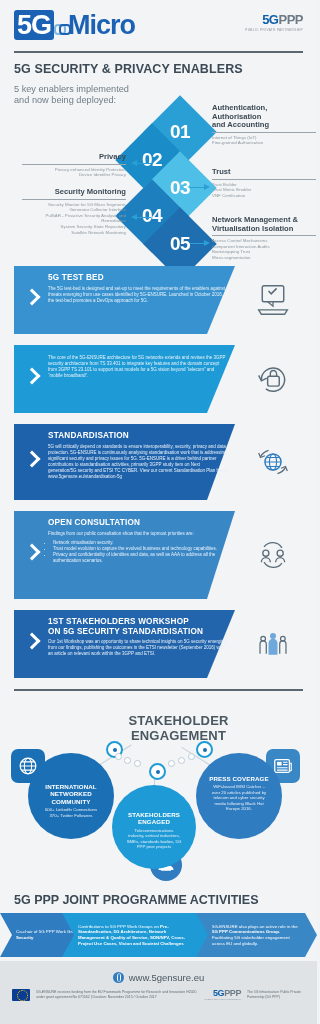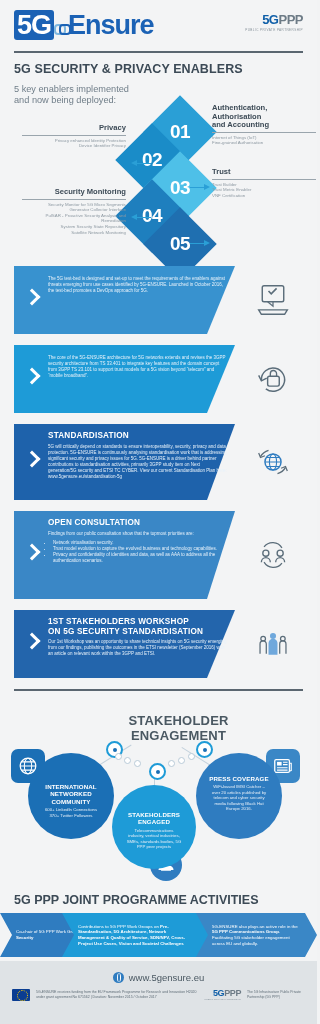--- a/index.html
+++ b/index.html
@@ -83,21 +83,21 @@
   .lbl{position:absolute;width:104px;}
   .lbl .lt{font-size:7.6px;font-weight:bold;color:#3c4a56;line-height:8.6px;}
   .lbl .ln{height:1px;background:#9aa5ad;margin:2px 0 2px 0;}
   .lbl .li{font-size:4.4px;color:#8d99a2;line-height:5.6px;}
   .lbl.right{left:198px;text-align:left;}
   .lbl.left{left:8px;text-align:right;}
 
   .l-aaa{top:20px;}
   .l-trust{top:84px;}
   .l-nmvi{top:132px;}
-  .l-priv{top:40px;}
+  .l-priv{top:69px;}
   .l-secmon{top:104px;}
 
   .arrow{position:absolute;height:7px;}
   .arrow .sh{position:absolute;top:3px;height:1.4px;background:#2a9fd6;}
   .arrow .hd{
     position:absolute;top:0;width:0;height:0;
     border-top:3.5px solid transparent;border-bottom:3.5px solid transparent;
   }
   .arrow.r{left:176px;width:20px;}
   .arrow.r .sh{left:0;width:14px;}
@@ -251,21 +251,21 @@
 
   svg{display:block;}
 </style>
 </head>
 <body>
 
 <div class="page">
 
   <div class="header">
     <div class="logo-row">
-      <div class="logo"><span class="fiveg">5G</span><span class="link"><i class="a"></i><i class="b"></i></span><span class="ens">Ensure</span></div>
+      <div class="logo"><span class="fiveg">5G</span><span class="link"><i class="a"></i><i class="b"></i></span><span class="ens">Micro</span></div>
       <div class="ppp-logo">
         <div class="pl1"><span>5G</span><span class="gray">PPP</span></div>
         <div class="pl2">PUBLIC PRIVATE PARTNERSHIP</div>
       </div>
     </div>
     <div class="rule"></div>
   </div>
 
   <div class="enablers">
     <div class="sec-title">5G SECURITY &amp; PRIVACY ENABLERS</div>
@@ -317,20 +317,29 @@
 Trust Metric Enabler
 VNF Certification</div>
       </div>
       <div class="lbl right l-aaa">
         <div class="lt" style="white-space:pre-line">Authentication,
 Authorisation
 and Accounting</div>
         <div class="ln"></div>
         <div class="li" style="white-space:pre-line">Internet of Things (IoT)
 Fine-grained Authorisation</div>
+      </div>
+      <div class="lbl right l-nmvi">
+        <div class="lt" style="white-space:pre-line">Network Management &amp;
+Virtualisation Isolation</div>
+        <div class="ln"></div>
+        <div class="li" style="white-space:pre-line">Access Control Mechanisms
+Component Interaction Audits
+Bootstrapping Trust
+Micro-segmentation</div>
       </div>
       <div class="lbl left l-priv">
         <div class="lt" style="white-space:pre-line">Privacy</div>
         <div class="ln"></div>
         <div class="li" style="white-space:pre-line">Privacy enhanced Identity Protection
 Device Identifier Privacy</div>
       </div>
       <div class="lbl left l-secmon">
         <div class="lt" style="white-space:pre-line">Security Monitoring</div>
         <div class="ln"></div>
@@ -343,20 +352,21 @@
     </div>
   </div>
 
   <div class="bands">
 
     <div class="band b1">
       <div class="bg"></div>
         <div class="notch"></div>
       <div class="chev"></div>
       <div class="txt">
+        <div class="bt" style="white-space:pre-line">5G TEST BED</div>
         <div class="bb">The 5G test-bed is designed and set-up to meet the requirements of the enablers against threats emerging from use cases identified by 5G-ENSURE. Launched in October 2016, the test-bed promotes a DevOps approach for 5G.</div>
       </div>
       <div class="ico">
         <svg viewBox="0 0 40 38" width="36" height="34">
           <rect x="8" y="3" width="24" height="18" rx="2" fill="none" stroke="#5b6d7a" stroke-width="1.6"></rect>
           <path d="M14 21 L20 26 L20 21" fill="none" stroke="#5b6d7a" stroke-width="1.4"></path>
           <path d="M15 9 l3 3 l6 -6" fill="none" stroke="#5b6d7a" stroke-width="1.8"></path>
           <path d="M4 30 h32 l-3 5 H7 z" fill="none" stroke="#5b6d7a" stroke-width="1.6"></path>
         </svg>
       </div>

